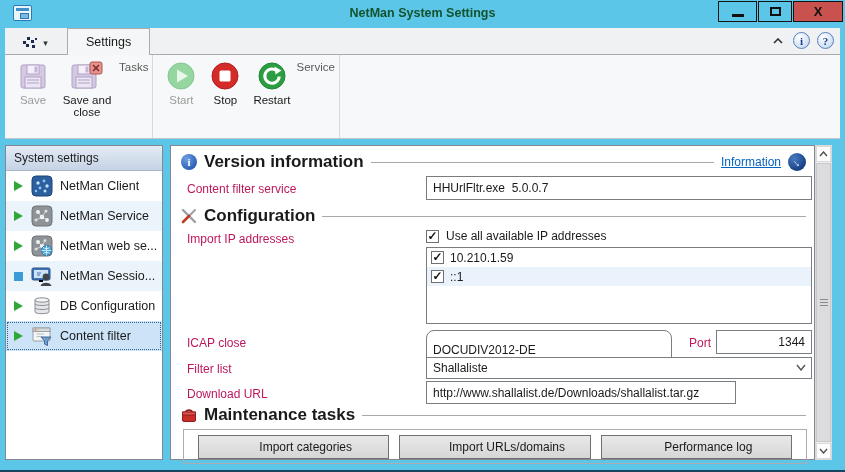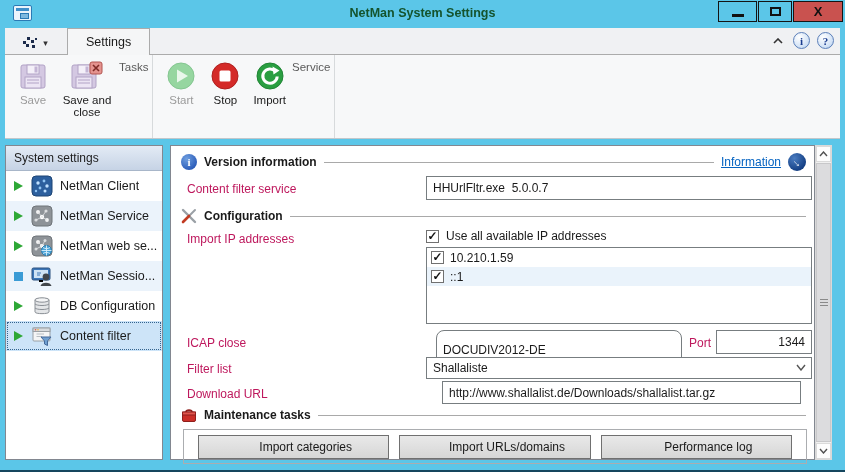--- a/index.html
+++ b/index.html
@@ -49,21 +49,21 @@
   .status { width:12px; display:flex; justify-content:center; }
   .play-tri { width:0; height:0; border-left:9px solid #2ea836; border-top:5.5px solid transparent; border-bottom:5.5px solid transparent; }
   .stop-sq { width:9px; height:9px; background:#3a9bd5; }
   .nav-ico { width:24px; height:24px; flex:0 0 24px; }
   .nav-label { white-space:nowrap; overflow:hidden; }
 
   .main { position:absolute; left:170px; top:145px; width:645px; height:315px; background:#ffffff; border:1px solid #828790; }
 
   
   .sec { position:absolute; left:10px; right:8px; height:20px; display:flex; align-items:center; gap:7px; }
-  .sec-title { font-weight:bold; font-size:12px; white-space:nowrap; }
+  .sec-title { font-weight:bold; font-size:17px; white-space:nowrap; }
   .sec-rule { flex:1; height:1px; background:#a9a9a9; margin-top:1px; }
   .info-circ { width:16px; height:16px; border-radius:50%; background:radial-gradient(circle at 35% 30%, #6f9fe0, #2a5bb8 75%); color:#fff; font-family:"Liberation Serif", serif; font-weight:bold; font-size:11px; display:flex; align-items:center; justify-content:center; }
   .link { color:#0563c1; text-decoration:underline; cursor:pointer; white-space:nowrap; }
   .go-circ { width:18px; height:18px; border-radius:50%; background:radial-gradient(circle at 35% 30%, #4a7cc0, #123d82 75%); display:flex; align-items:center; justify-content:center; cursor:pointer; }
   .go-arrow { color:#fff; font-size:11px; transform:rotate(45deg); font-weight:bold; line-height:1; }
 
   .flabel { position:absolute; left:16px; font-size:12px; color:#be185d; white-space:nowrap; }
   .tbox { position:absolute; border:1px solid #777d80; background:#fff; font-size:12px; display:flex; align-items:center; padding:0 6px; cursor:text; }
   .preserve { white-space:pre; }
 
@@ -187,21 +187,21 @@
               <rect x="9.5" y="9.5" width="11" height="11" rx="1.5" fill="#ffffff"></rect>
             </svg>
             <div class="lbl">Stop</div>
           </div>
           <div class="rbtn">
             <svg width="30" height="30" viewBox="0 0 30 30">
               <circle cx="15" cy="15" r="13" fill="#2a9e41" stroke="#1f8534"></circle>
               <path d="M 20.3 10.2 A 7.2 7.2 0 1 0 22.2 15.5" fill="none" stroke="#ffffff" stroke-width="3" stroke-linecap="butt"></path>
               <polygon points="17.5,5.5 24.5,9.5 18.5,13.5" fill="#ffffff"></polygon>
             </svg>
-            <div class="lbl">Import</div>
+            <div class="lbl">Restart</div>
           </div>
         </div>
         <div class="rgroup-label">Service</div>
       </div>
     </div>
   </div>
 
   <div class="sidebar">
     <div class="sidebar-header">System settings</div>
 
@@ -339,34 +339,34 @@
       </div>
       <div class="iprow alt">
         <span class="chk">
             <span class="mark">✓</span>
           </span>
         <span>::1</span>
       </div>
     </div>
 
     <div class="flabel" style="top:190px;">ICAP close</div>
-    <div class="tbox" style="left:265px; top:184px; width:246px; height:40px;border-radius:8px;">DOCUDIV2012-DE</div>
+    <div class="tbox" style="left:255px; top:184px; width:246px; height:40px;border-radius:8px;">DOCUDIV2012-DE</div>
     <div class="flabel" style="left:518px; top:190px;">Port</div>
     <div class="tbox" style="left:545px; top:184px; width:96px; height:24px; justify-content:flex-end;">1344</div>
 
     <div class="flabel" style="top:216px;">Filter list</div>
     <div class="tbox" style="left:255px; top:211px; width:386px; height:22px;">
       <span>Shallaliste</span>
       <svg class="combo-chev" width="10" height="7" viewBox="0 0 10 7">
           <polyline points="1,1 5,6 9,1" fill="none" stroke="#555" stroke-width="1.4"></polyline>
         </svg>
     </div>
 
     <div class="flabel" style="top:241px;">Download URL</div>
-    <div class="tbox" style="left:255px; top:235px; width:359px; height:23px;margin-left:16px;">http://www.shallalist.de/Downloads/shallalist.tar.gz</div>
+    <div class="tbox" style="left:255px; top:235px; width:310px; height:23px;">http://www.shallalist.de/Downloads/shallalist.tar.gz</div>
 
     <div class="sec" style="top:259px;">
       <svg width="16" height="15" viewBox="0 0 16 15">
         <path d="M5 4 C5 1.5,11 1.5,11 4" fill="none" stroke="#8f1f1c" stroke-width="1.6"></path>
         <rect x="1.5" y="4" width="13" height="9.5" rx="1.5" fill="#cb2e28" stroke="#8f1f1c"></rect>
         <rect x="1.5" y="4" width="13" height="3" fill="#e2564e" stroke="#8f1f1c"></rect>
       </svg>
       <span class="sec-title">Maintenance tasks</span>
       <span class="sec-rule"></span>
     </div>

